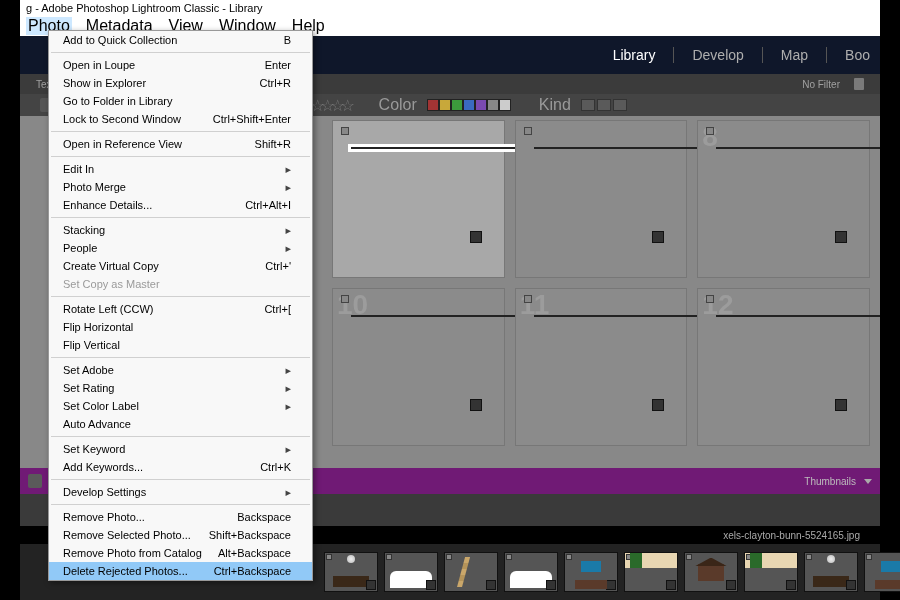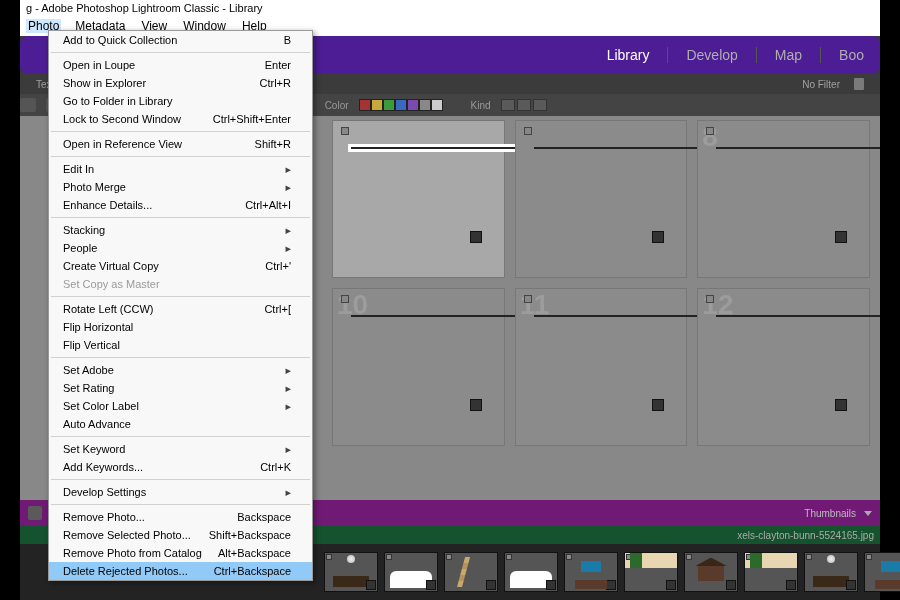--- a/index.html
+++ b/index.html
@@ -1,29 +1,29 @@
 <!DOCTYPE html>
 <html><head>
 <meta charset="utf-8">
 <style>
   * { box-sizing: border-box; margin: 0; padding: 0; font-family: "Segoe UI", Tahoma, sans-serif; }
   body { width: 900px; height: 600px; background: #000; overflow: hidden; position: relative; }
   .app { position: absolute; left: 20px; top: 0; right: 20px; bottom: 0; background: #3a3a3a; display: flex; flex-direction: column; }
   .titlebar { background: #fff; color: #000; font-size: 11px; padding: 2px 6px; height: 16px; display: flex; align-items: center; }
-  .menubar { background: #fff; color: #000; font-size: 12px; height: 20px; display: flex; align-items: center; gap: 12px; padding: 0 6px; }
+  .menubar { background: #fff; color: #000; font-size: 16px; height: 20px; display: flex; align-items: center; gap: 12px; padding: 0 6px; }
   .menubar .mi { cursor: default; padding: 0 2px; }
   .menubar .mi.open { background: #cde8ff; }
-  .header { background: #4c1d95; height: 38px; display: flex; justify-content: flex-end; align-items: center; padding: 0 16px; gap: 18px; border-radius: 8px; }
+  .header { background: #0f172a; height: 38px; display: flex; justify-content: flex-end; align-items: center; padding: 0 10px; gap: 18px; }
   .header .mod { color: #aeaeae; font-size: 14px; }
   .header .mod.active { color: #fff; }
   .header .sep { width: 1px; height: 16px; background: #555; }
   .filterbar { background: #3b3b3b; height: 20px; display: flex; align-items: center; justify-content: flex-end; padding: 0 16px; gap: 14px; font-size: 10px; color: #a0a0a0; }
   .filterbar .fi.active { color: #e8e8e8; }
   .filterbar .lock { width: 10px; height: 12px; background: #7a7a7a; border-radius: 1px; }
-  .toolbar { background: #444; height: 22px; display: flex; align-items: center; padding: 0 0; gap: 10px; font-size: 10px; color: #999; }
+  .toolbar { background: #444; height: 22px; display: flex; align-items: center; padding: 0 20px; gap: 10px; font-size: 16px; color: #999; }
   .tbwell { width: 16px; height: 14px; background: #555; border-radius: 2px; }
   .stars span { width: 10px; height: 10px; display: inline-block; color: #777; }
   .swatches { display: flex; gap: 0; }
   .swatch { width: 12px; height: 12px; border: 1px solid #222; }
   .kind { display: flex; gap: 2px; }
   .kind .k { width: 14px; height: 12px; background: #5a5a5a; border: 1px solid #333; }
   .grid-area { background: #888; flex: 1; position: relative; overflow: hidden; }
   .grid { position: absolute; left: 310px; top: 0; right: 8px; bottom: 0; display: grid; grid-template-columns: repeat(3, 1fr); grid-auto-rows: 158px; gap: 10px; padding: 4px 2px; }
   .cell { background: #8b8b8b; position: relative; border: 1px solid #777; }
   .cell .num { position: absolute; left: 4px; top: 0; font-size: 28px; font-weight: bold; color: #9c9c9c; }
@@ -47,21 +47,21 @@
   .pool { background: linear-gradient(#2a6ad0 55%, #1e4fa0 55%); position: relative; }
   .pool::before { content: ""; position: absolute; left: 0; top: 0; right: 0; height: 40%; background: #e8d6b2; }
   .pool::after { content: ""; position: absolute; left: 10%; top: 0; width: 22%; height: 40%; background: #2a6a2a; }
   .blueroom { background: #0c3a66; position: relative; }
   .blueroom::before { content: ""; position: absolute; left: 30%; top: 20%; width: 40%; height: 30%; background: #1a7aa8; }
   .blueroom::after { content: ""; position: absolute; left: 20%; bottom: 6%; width: 60%; height: 24%; background: #5a3a2a; }
   .lower { background: #701a75; height: 26px; display: flex; align-items: center; padding: 0 8px; gap: 10px; font-size: 10px; color: #bdbdbd; }
   .lower .ic { width: 14px; height: 14px; background: #5a5a5a; border-radius: 2px; }
   .lower .tri { width: 0; height: 0; border-left: 4px solid transparent; border-right: 4px solid transparent; border-top: 5px solid #aaa; }
   .lower .right { margin-left: auto; display: flex; gap: 8px; align-items: center; }
-  .pathbar { background: #14532d; height: 18px; display: flex; align-items: center; justify-content: flex-end; padding: 0 0; font-size: 10px; color: #aaa; }
+  .pathbar { background: #000000; height: 18px; display: flex; align-items: center; justify-content: flex-end; padding: 0 14px; font-size: 10px; color: #aaa; margin-top: 32px; }
   .filmstrip { background: #232323; height: 56px; display: flex; align-items: center; padding: 4px 8px; gap: 6px; position: relative; }
   .fthumb { width: 54px; height: 40px; background: #555; border: 1px solid #111; position: relative; flex: 0 0 auto; }
   .fthumb .tk { position: absolute; left: 1px; top: 1px; width: 6px; height: 6px; background: #888; border: 1px solid #333; }
   .fthumb .zm2 { position: absolute; right: 1px; bottom: 1px; width: 10px; height: 10px; background: #333; border: 1px solid #111; }
   
   .dropdown { position: absolute; left: 48px; top: 30px; width: 265px; background: #f8f8f8; border: 1px solid #999; box-shadow: 2px 2px 6px rgba(0,0,0,0.4); font-size: 11px; color: #000; z-index: 50; }
   .dropdown .row { height: 18px; display: flex; align-items: center; padding: 0 21px 0 14px; }
   .dropdown .row .label { flex: 1; white-space: nowrap; }
   .dropdown .row .sc { color: #000; font-size: 11px; text-align: right; }
   .dropdown .row .arr { width: 6px; text-align: right; color: #444; }

